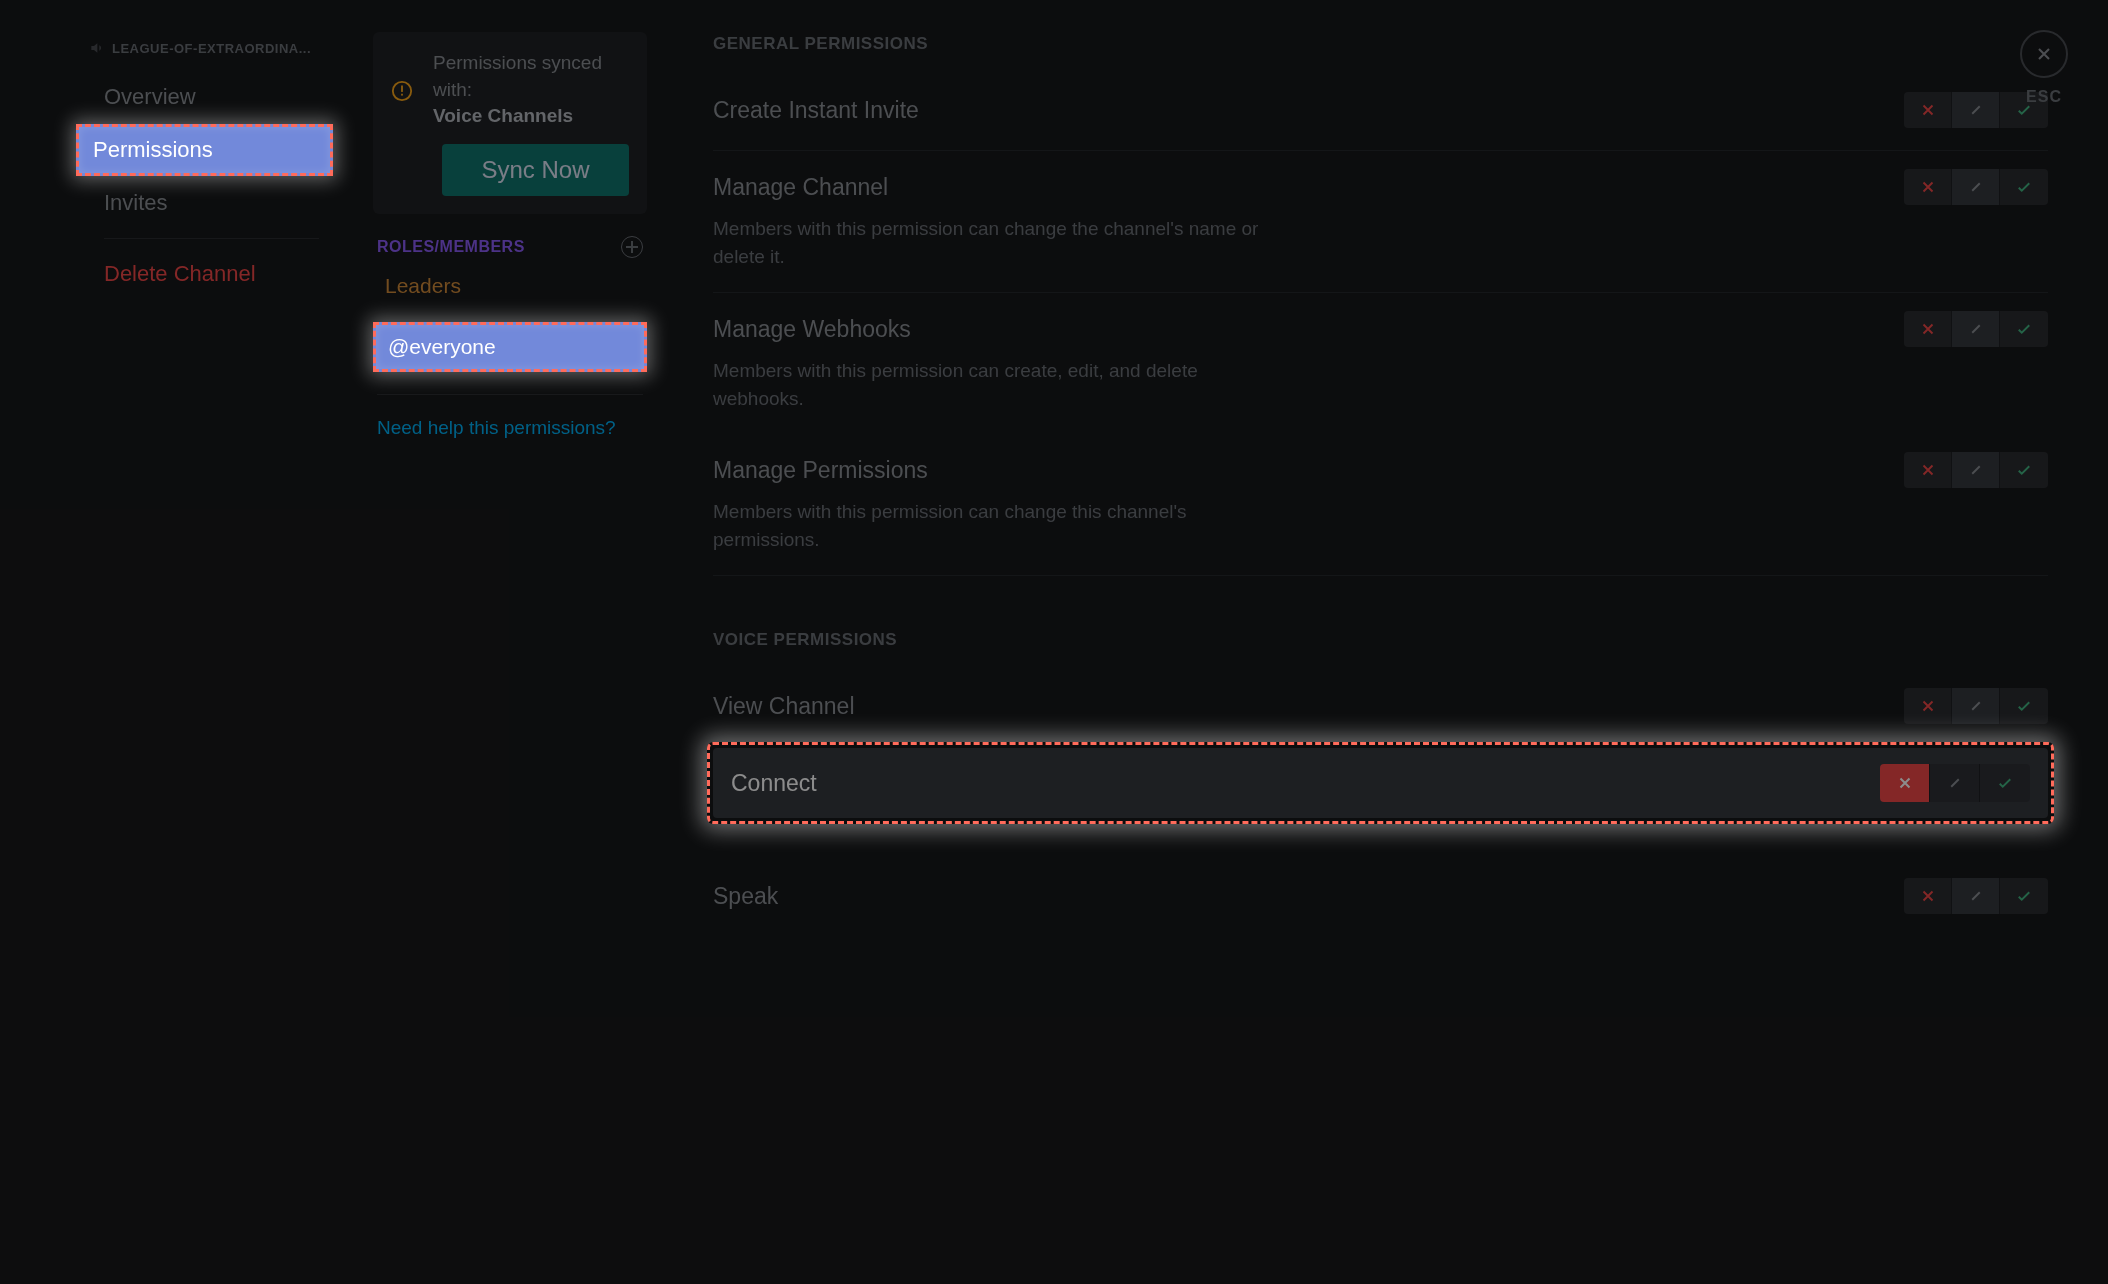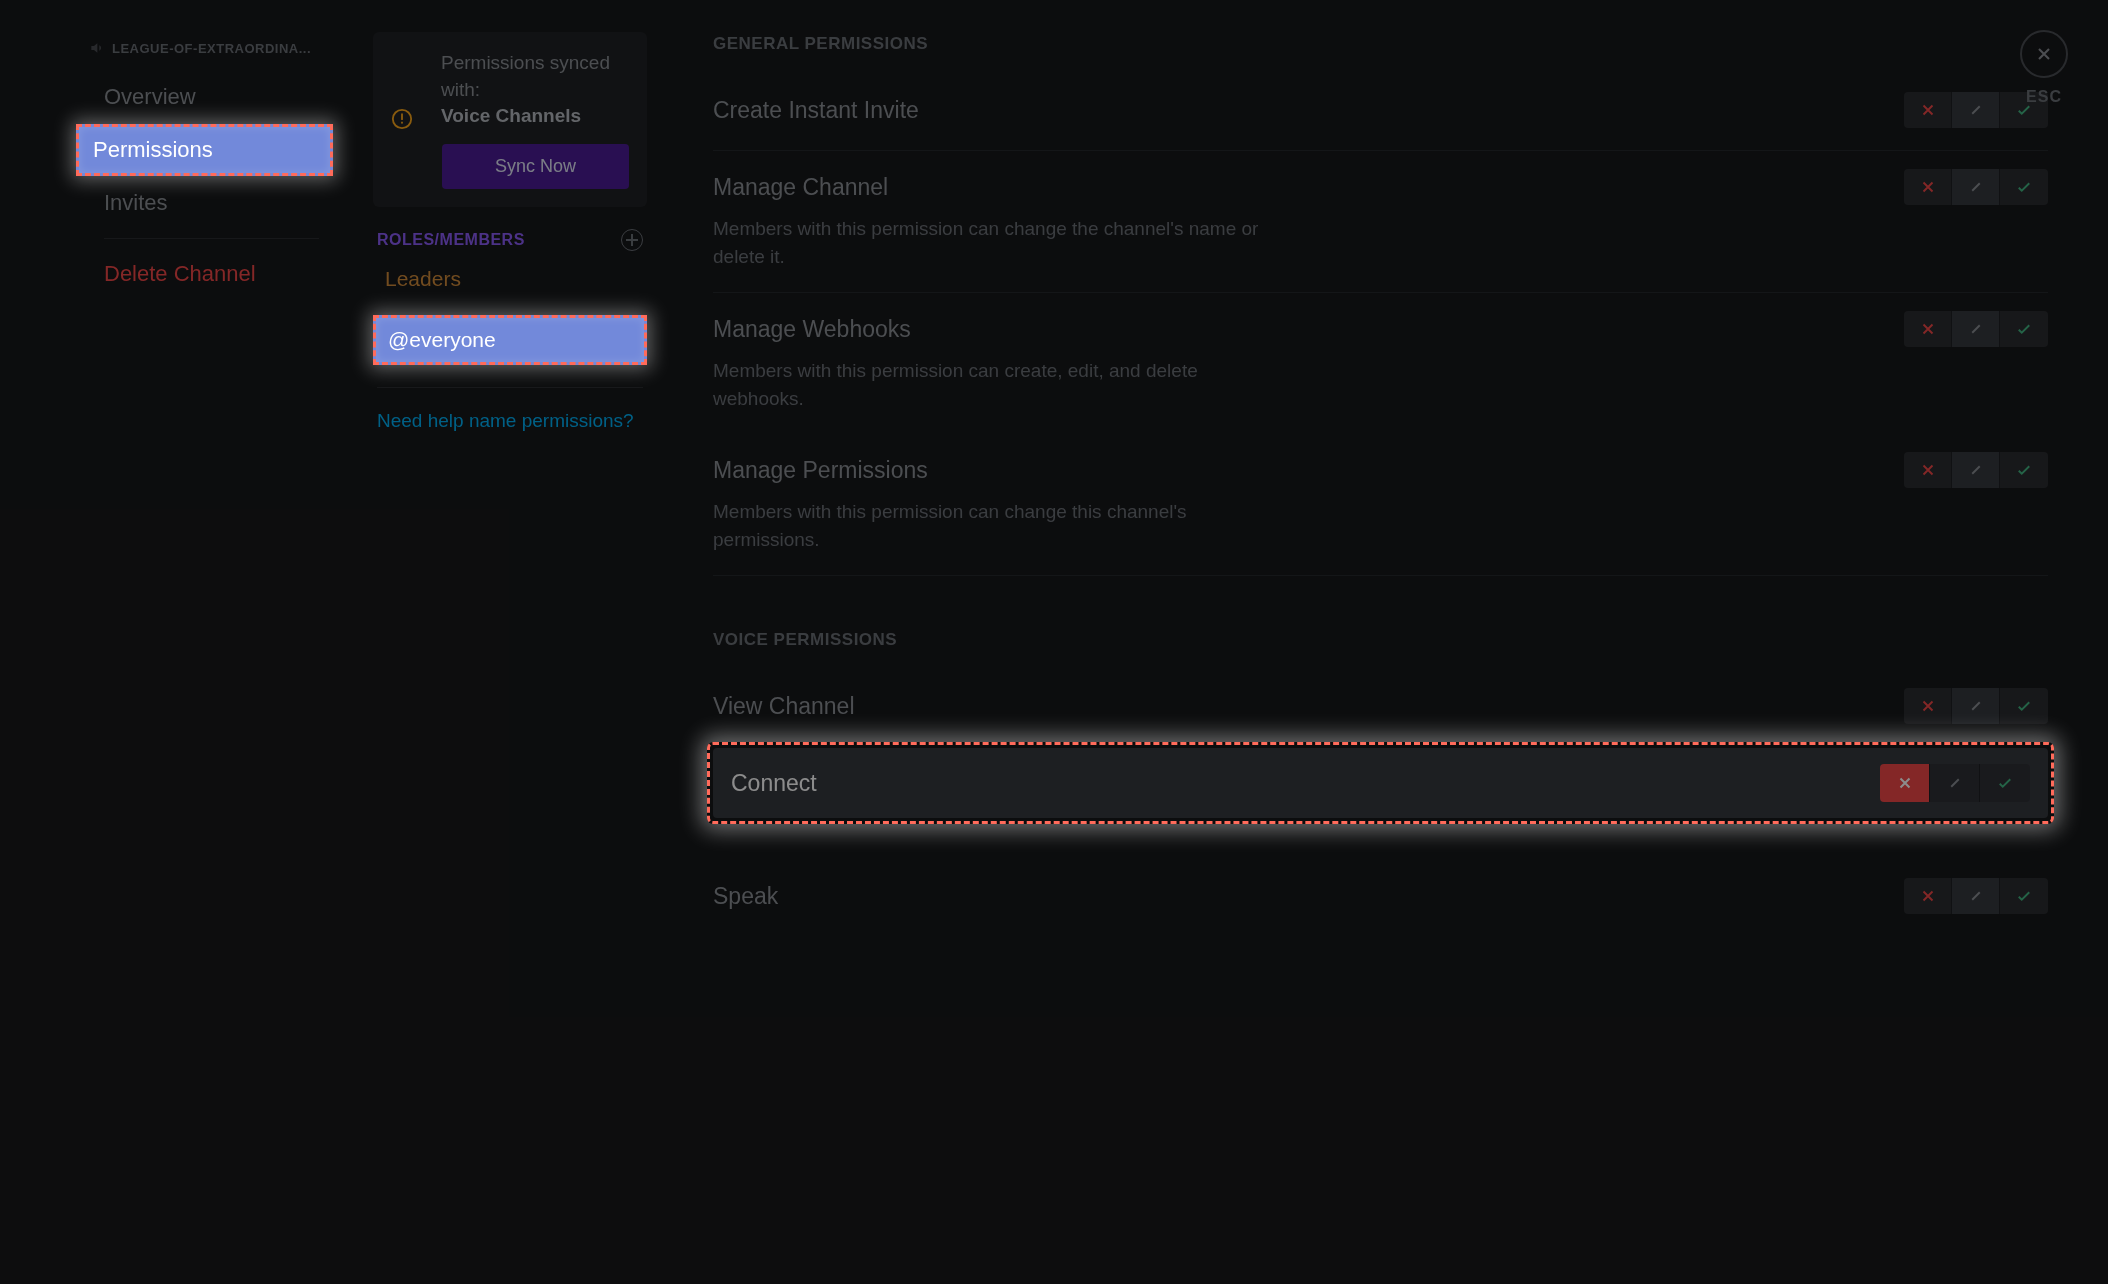--- a/index.html
+++ b/index.html
@@ -73,35 +73,35 @@
     display: flex;
     flex-direction: column;
   }
   .sync-card {
     background: #202225;
     border-radius: 6px;
     padding: 18px 18px 18px 18px;
   }
   .sync-row {
     display: flex;
-    gap: 28px;
-    align-items: flex-end;
+    gap: 20px;
+    align-items: center;
     margin-bottom: 14px;
   }
   .warn-icon {
     width: 22px; height: 22px;
     flex-shrink: 0;
     margin-top: 2px;
   }
   .sync-text { color: #8a8e94; font-size: 19px; line-height: 1.4; }
   .sync-text .bold { color: #b5b9bf; font-weight: 600; display: block; }
   .sync-btn {
-    background: #4c1d95;
+    background: #0f766e;
     color: #dfe3f5;
-    font-size: 18px;
+    font-size: 24px;
     font-weight: 500;
     text-align: center;
     padding: 12px 0;
     border-radius: 4px;
     cursor: pointer;
     margin-left: 51px;
   }
 
   .roles-header {
     display: flex;
@@ -341,21 +341,21 @@
     </div>
 
     <div class="role-item leaders">Leaders</div>
 
     <div class="glow-wrap-role">
       <div class="role-item everyone dashed">@everyone</div>
     </div>
 
     <div class="mid-divider"></div>
 
-    <div class="help-link">Need help name permissions?</div>
+    <div class="help-link">Need help this permissions?</div>
   </div>
 
   <div class="main-col">
 
     <div class="section-title">GENERAL PERMISSIONS</div>
 
     <div class="perm-row">
       <div class="perm-head">
         <div class="perm-name">Create Instant Invite</div>
         <div class="toggle">

